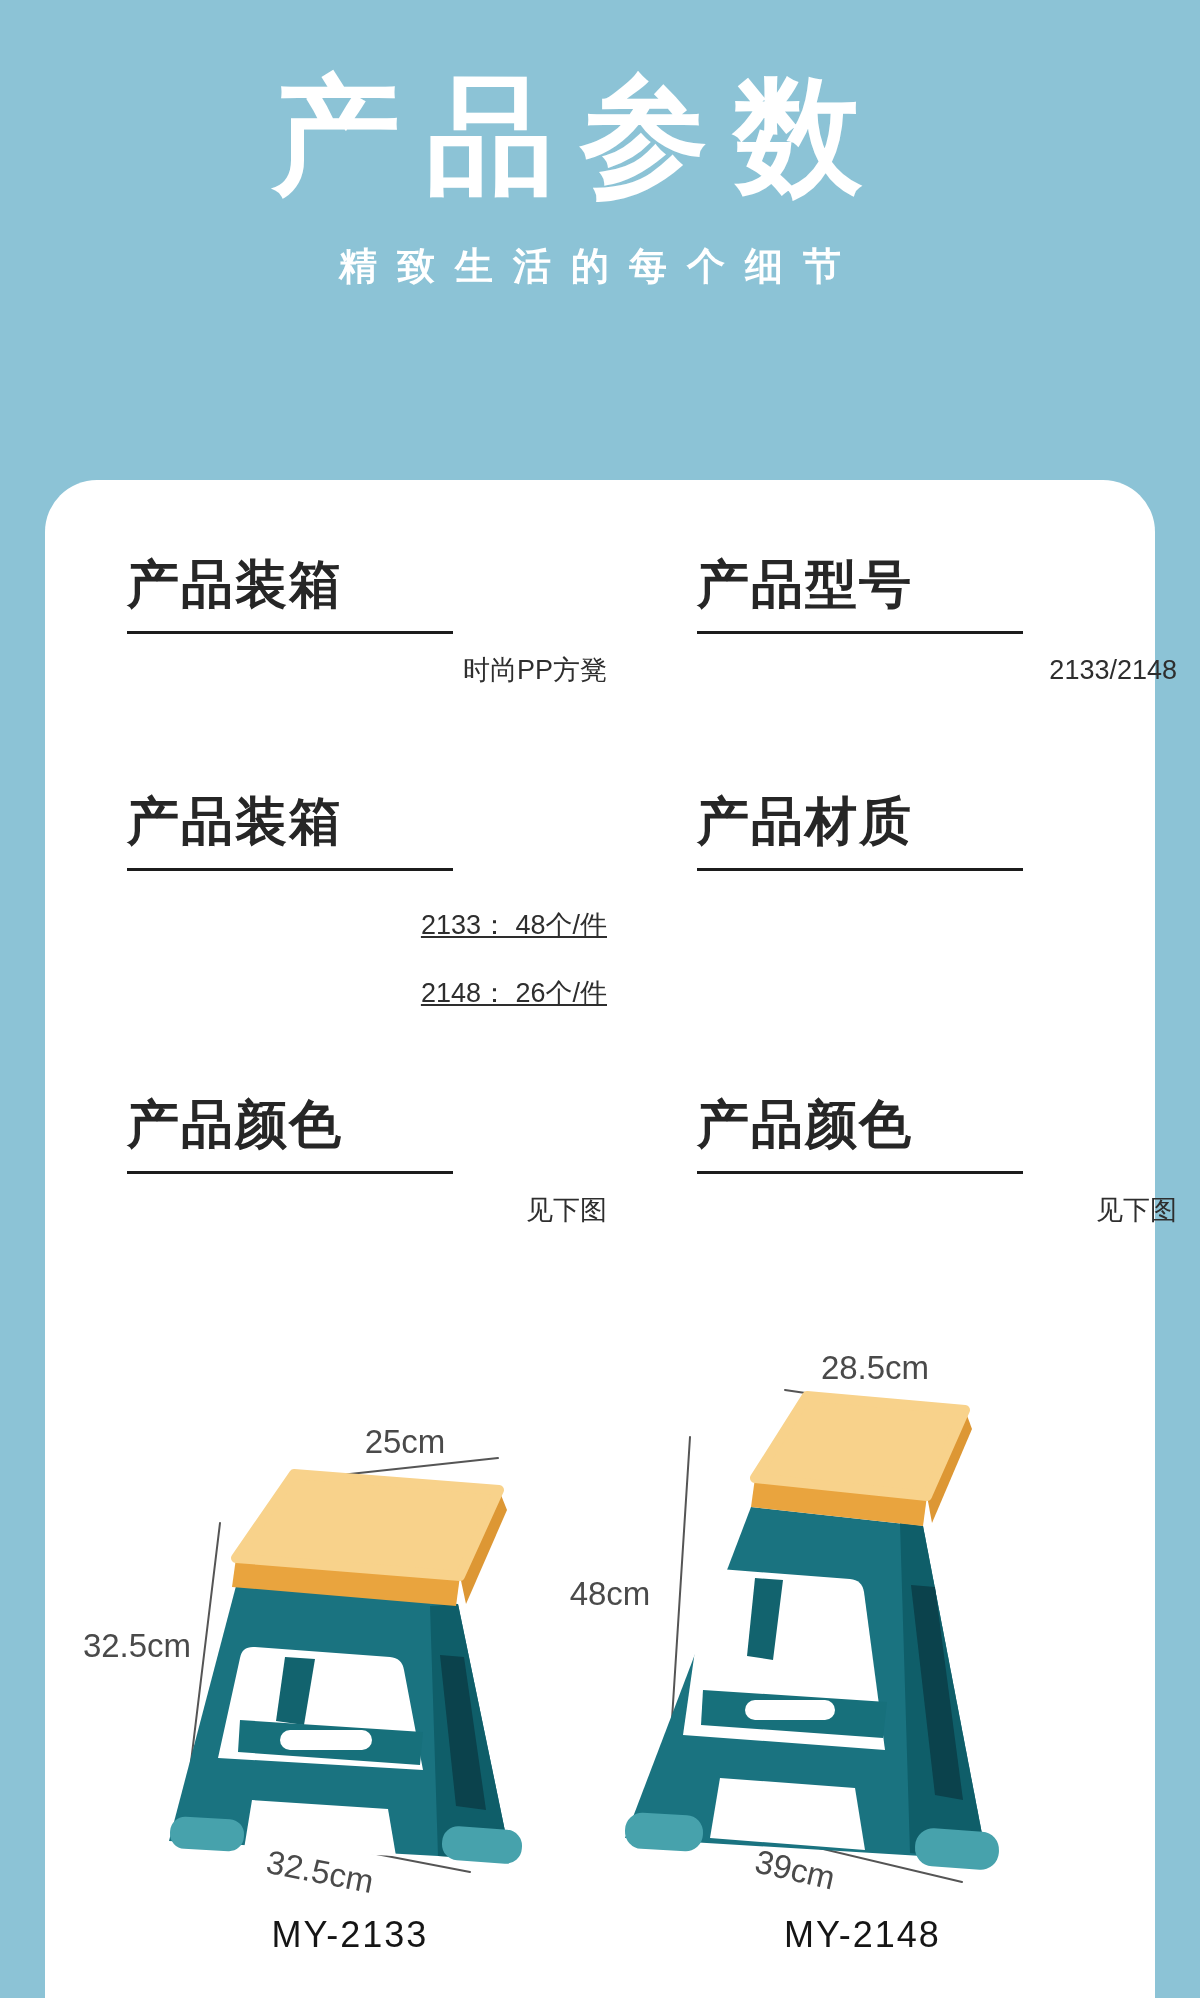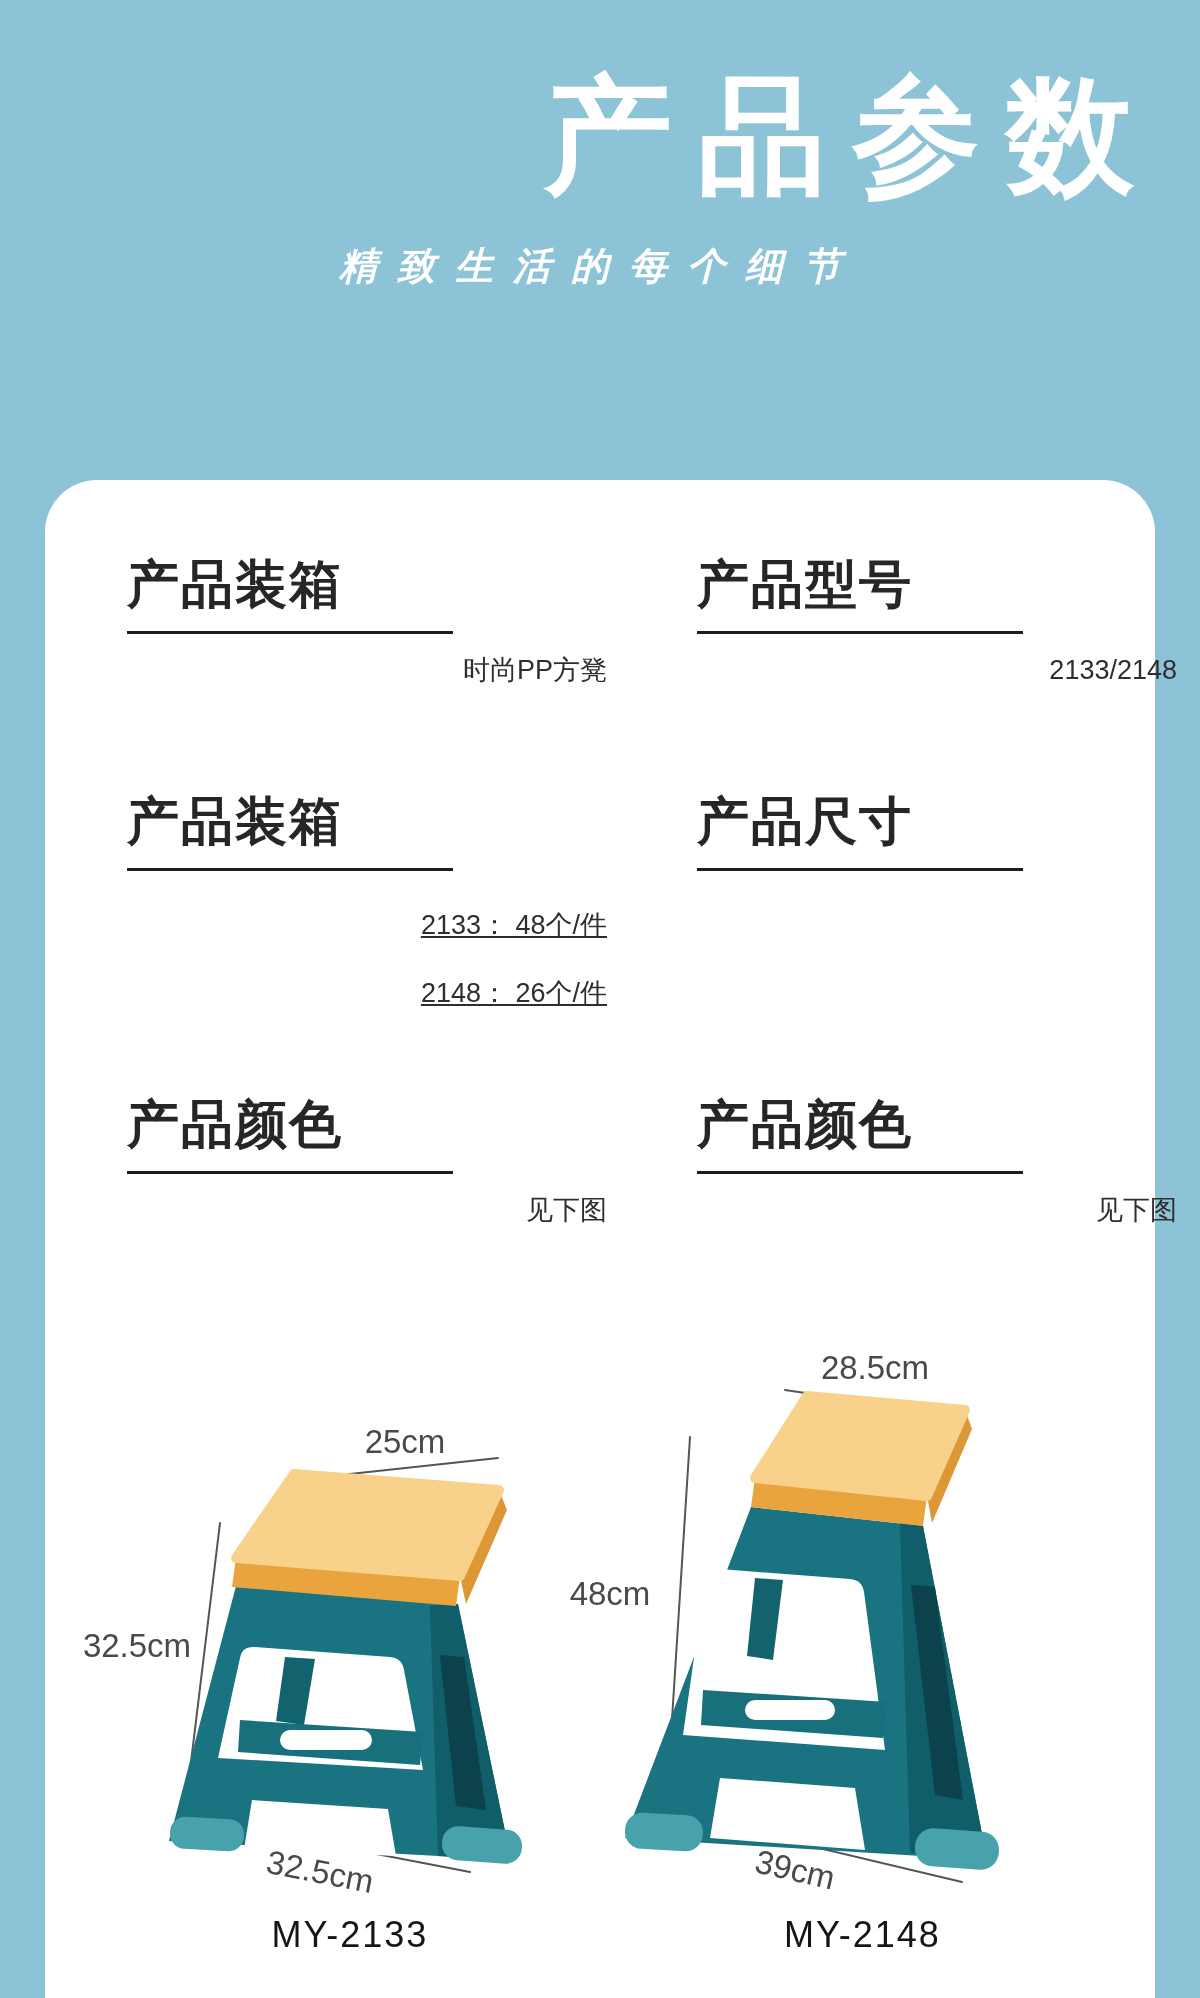--- a/index.html
+++ b/index.html
@@ -8,29 +8,29 @@
     font-family:"Liberation Sans","DejaVu Sans",sans-serif;
     background:#8cc3d6;
     position:relative;overflow:hidden;
     -webkit-font-smoothing:antialiased;
   }
   .page{position:absolute;inset:0;}
 
   
   .page-title{
     position:absolute;left:0;top:66px;width:1160px;
-    margin:0;text-align:right;
+    margin:0;text-align:center;
     font-size:128px;font-weight:700;color:#ffffff;
     letter-spacing:26px;line-height:1.1;white-space:nowrap;
   }
   .page-subtitle{
     position:absolute;left:0;top:244px;width:1200px;
     margin:0;text-align:center;
     font-size:38px;font-weight:700;color:#ffffff;
-    letter-spacing:20px;line-height:1.2;white-space:nowrap;font-style:italic;
+    letter-spacing:20px;line-height:1.2;white-space:nowrap;
   }
 
   
   .card{
     position:absolute;left:45px;top:480px;width:1110px;height:1518px;
     background:#ffffff;border-radius:52px 52px 0 0;
   }
 
   
   .spec{position:absolute;width:480px;}
@@ -91,21 +91,21 @@
   </div>
 
   <div class="spec pos-packing">
     <h2>产品装箱</h2>
     <div class="rule"></div>
     <p class="val multi">2133： 48个/件</p>
     <p class="val multi" style="margin-top:0;">2148： 26个/件</p>
   </div>
 
   <div class="spec pos-material">
-    <h2>产品尺寸</h2>
+    <h2>产品材质</h2>
     <div class="rule"></div>
   </div>
 
   <div class="spec pos-size">
     <h2>产品颜色</h2>
     <div class="rule"></div>
     <p class="val">见下图</p>
   </div>
 
   <div class="spec pos-color">

